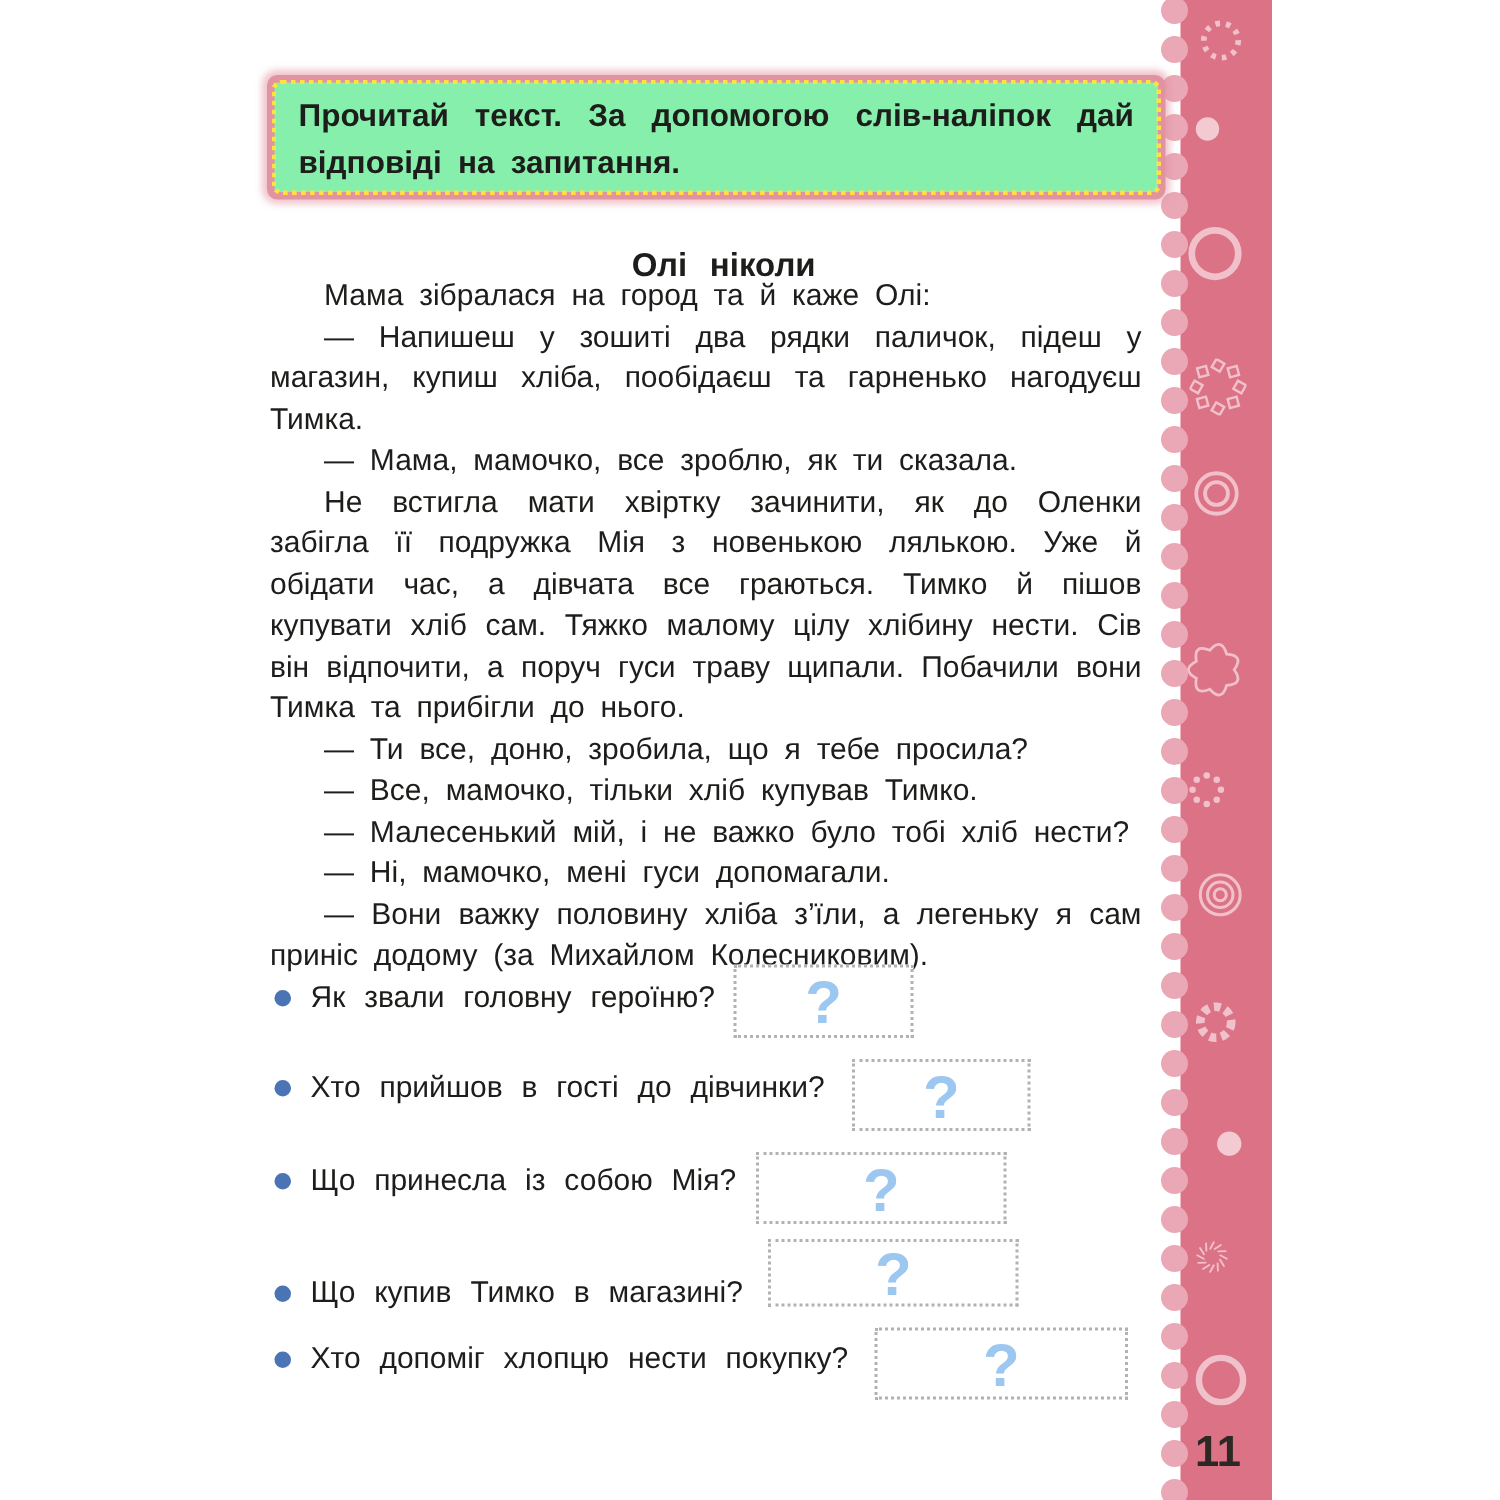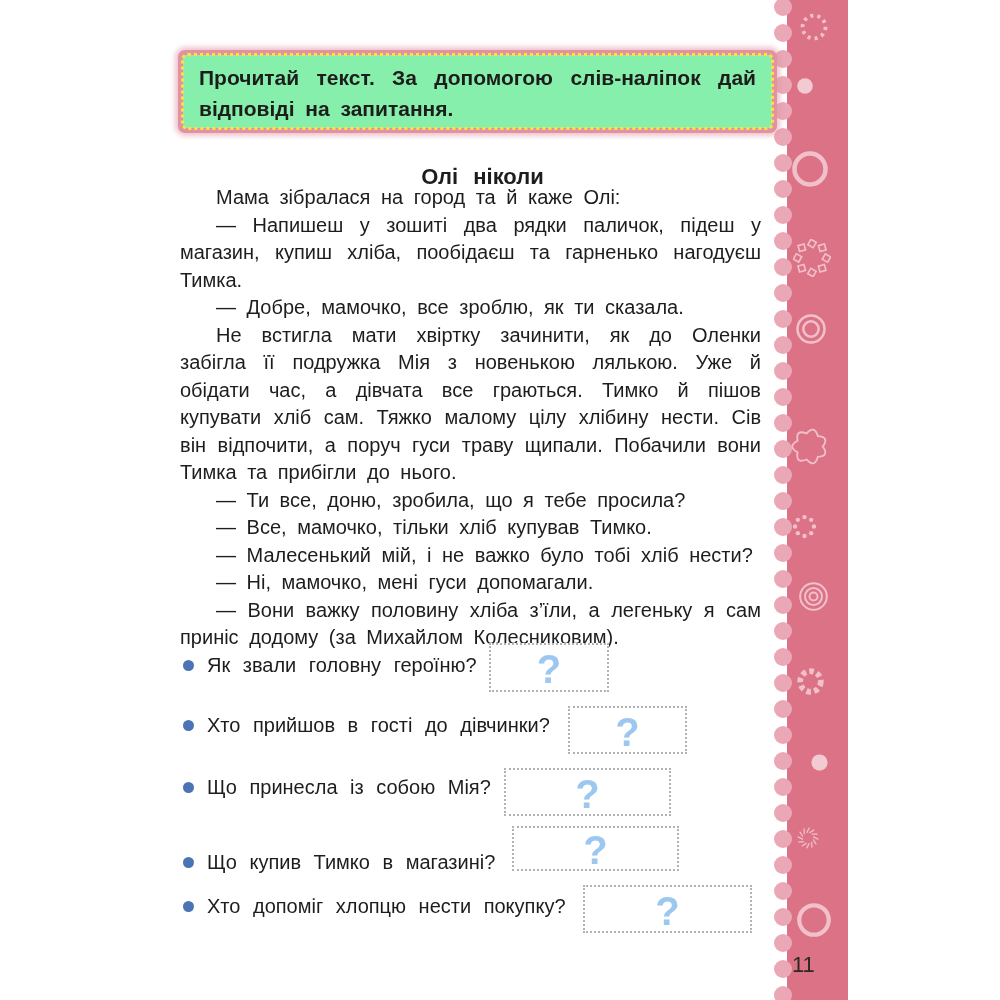--- a/index.html
+++ b/index.html
@@ -6,22 +6,22 @@
   .page{
     position:relative;width:1000px;height:1000px;background:#ffffff;overflow:hidden;
     font-family:"Liberation Sans","DejaVu Sans",sans-serif;color:#1d1d1b;
   }
   
   .band{position:absolute;left:787px;top:0;width:61px;height:1000px;background:#dc7286;}
   .scallop{position:absolute;left:774px;width:18px;height:18px;border-radius:50%;background:#eaa8b6;}
   .sb-icon{position:absolute;}
   .sb-icon svg{display:block;width:100%;height:100%;}
   .page-num{
-    position:absolute;left:792px;top:952px;width:40px;
-    font-size:22px;font-weight:normal;color:#2c2824;
+    position:absolute;left:792px;top:952px;width:40px;text-align:center;
+    font-size:29px;font-weight:bold;color:#2c2824;
   }
   
   .note{
     position:absolute;left:178px;top:50px;width:599px;height:83px;box-sizing:border-box;
     background:#86efac;border:5px solid #e293a2;border-radius:7px;
     box-shadow:0 0 5px 3px rgba(226,147,162,.55);
   }
   .note::before{
     content:"";position:absolute;inset:-2px;border:3px dotted #ffe23e;border-radius:7px;pointer-events:none;
   }
@@ -205,21 +205,21 @@
 
   <section class="note">
     <p>Прочитай текст. За допомогою слів-наліпок дай відпо­віді на запитання.</p>
   </section>
 
   <h1 class="title">Олі ніколи</h1>
 
   <div class="story" id="story">
       <p>Мама зібралася на город та й каже Олі:</p>
       <p>— Напишеш у зошиті два рядки паличок, підеш у мага­зин, купиш хліба, пообідаєш та гарненько нагодуєш Тимка.</p>
-      <p>— Добре, мамочко, все зроблю, як ти сказала.</p>
+      <p>— Мама, мамочко, все зроблю, як ти сказала.</p>
       <p>Не встигла мати хвіртку зачинити, як до Оленки забігла її подружка Мія з новенькою лялькою. Уже й обідати час, а дів­чата все граються. Тимко й пішов купувати хліб сам. Тяжко малому цілу хлібину нести. Сів він відпочити, а поруч гуси траву щипали. Побачили вони Тимка та прибігли до нього.</p>
       <p>— Ти все, доню, зробила, що я тебе просила?</p>
       <p>— Все, мамочко, тільки хліб купував Тимко.</p>
       <p>— Малесенький мій, і не важко було тобі хліб нести?</p>
       <p>— Ні, мамочко, мені гуси допомагали.</p>
       <p>— Вони важку половину хліба з’їли, а легеньку я сам приніс додому (за Михайлом Колесниковим).</p>
     </div>
 
   <div id="questions">
       <div class="q-row" style="left: 183px; top: 654px;">

